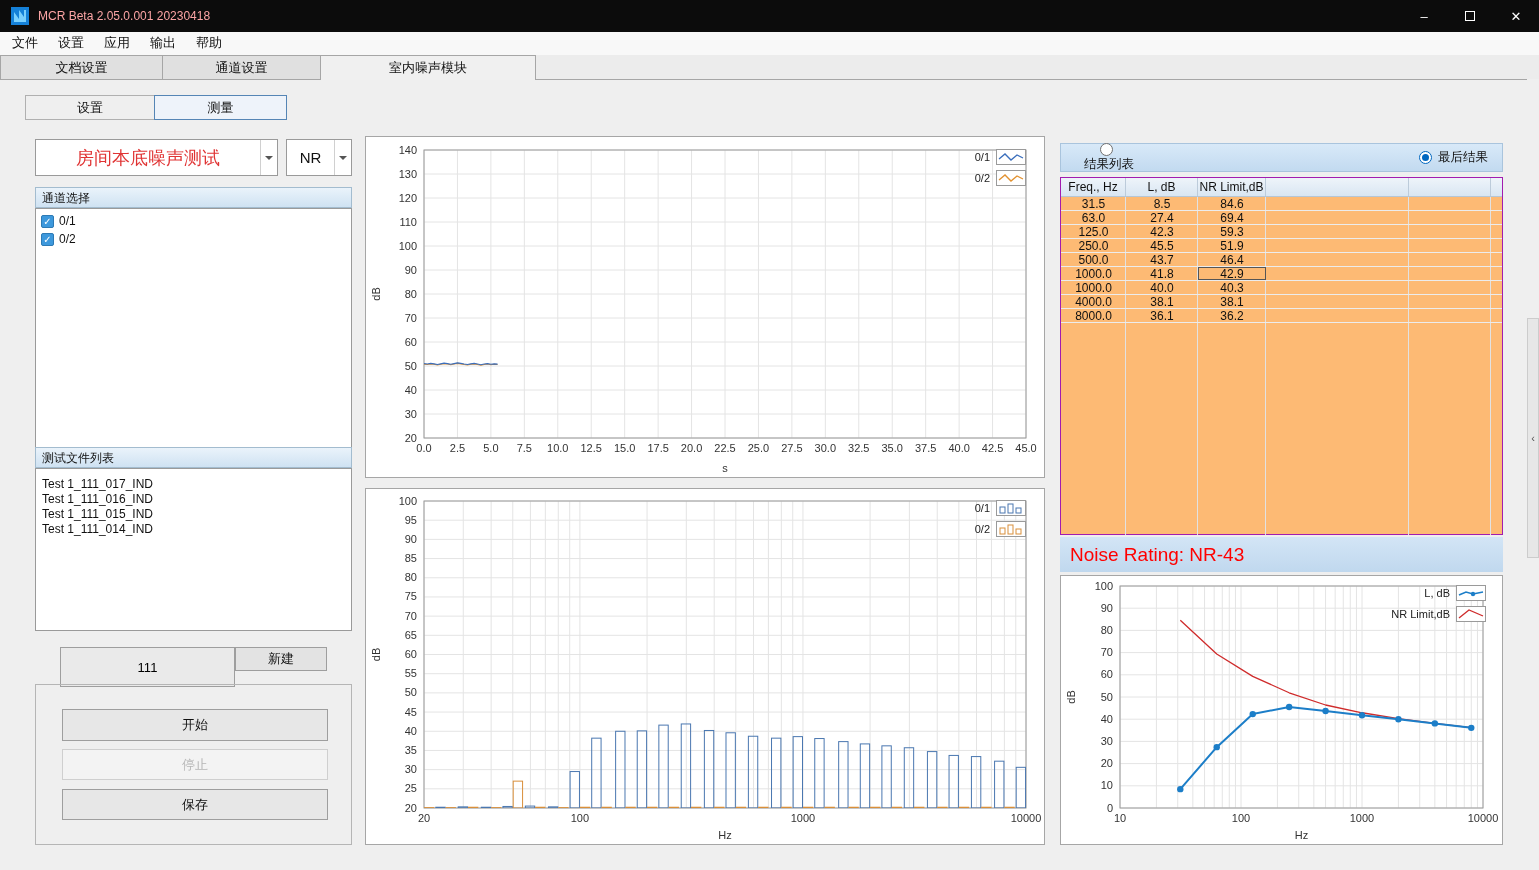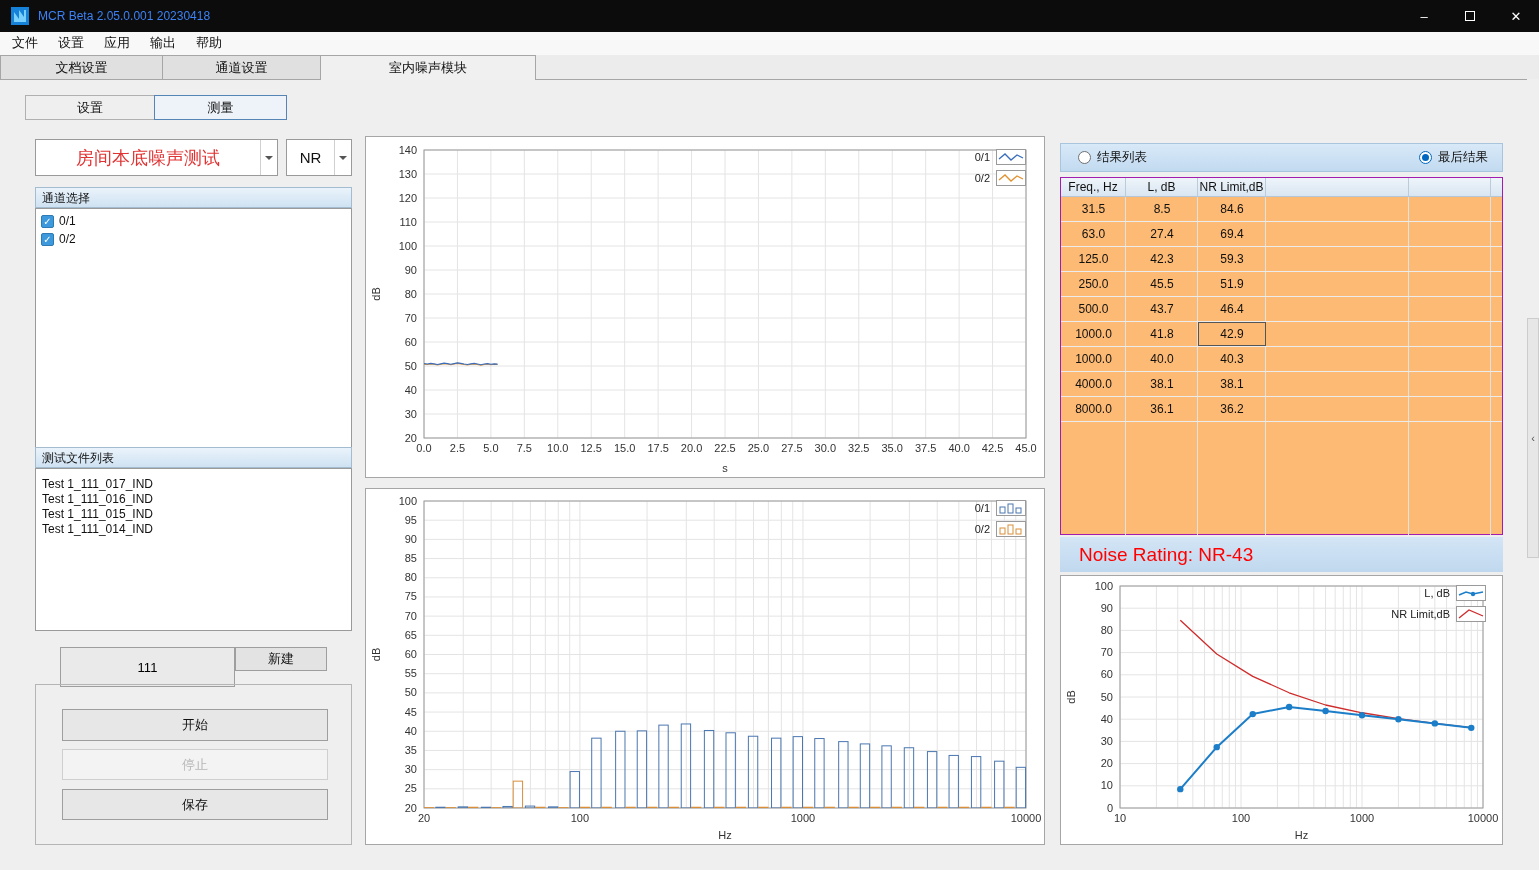--- a/index.html
+++ b/index.html
@@ -4,21 +4,21 @@
 <style>
   *{margin:0;padding:0;box-sizing:border-box;}
   html,body{width:1539px;height:870px;}
   body{position:relative;overflow:hidden;background:#efefef;color:#111;
        font-family:"Liberation Sans","DejaVu Sans",sans-serif;}
   .abs{position:absolute;}
 
   
   #titlebar{left:0;top:0;width:1539px;height:32px;background:#0c0c0c;display:flex;align-items:center;}
   #app-icon{margin-left:11px;width:18px;height:18px;flex:0 0 auto;}
-  #title-text{color:#3b82f6;font-size:12px;margin-left:9px;}
+  #title-text{color:#fca5a5;font-size:12px;margin-left:9px;}
   #win-controls{position:absolute;right:0;top:0;display:flex;height:32px;}
   .win-btn{width:46px;height:32px;display:flex;align-items:center;justify-content:center;color:#fff;font-size:13px;}
   .max-box{width:10px;height:10px;border:1px solid #fff;display:inline-block;}
 
   
   #menubar{left:0;top:32px;width:1539px;height:23px;background:#f8f8f8;display:flex;align-items:center;padding-left:2px;font-family:Liberation Mono, monospace;}
   .menu-item{padding:0 10px;font-size:13px;height:23px;line-height:23px;}
 
   
   #tabstrip{left:0;top:55px;width:1539px;height:25px;background:#ececec;border-bottom:1px solid #a6a6a6;display:flex;align-items:flex-end;}
@@ -75,32 +75,32 @@
   .lgd-label{font-size:11px;color:#222;}
 
   
   #results-bar{left:1060px;top:143px;width:443px;height:29px;display:flex;align-items:center;
                background:linear-gradient(#d8e9f8,#c2daf0);border:1px solid #a9c4dd;}
   .radio{width:13px;height:13px;border-radius:50%;background:#fff;border:1px solid #707070;position:relative;flex:0 0 auto;}
   .radio.checked{border-color:#0067c0;}
   .radio.checked::after{content:"";position:absolute;left:2px;top:2px;width:7px;height:7px;border-radius:50%;background:#0067c0;}
   .radio-label{font-size:12.5px;margin-left:6px;}
   #radio-last-group{margin-left:auto;margin-right:14px;display:flex;align-items:center;}
-  #radio-list-group{margin-left:17px;display:flex;align-items:center;}
+  #radio-list-group{margin-left:17px;display:flex;align-items:center;flex-direction:column;}
 
   #results-table{left:1060px;top:177px;width:443px;height:358px;background:#fdba74;border:1px solid #a21caf;}
   #results-table-header{display:flex;height:19px;background:linear-gradient(#eef4fa,#d9e6f2);border-bottom:1px solid #b5c6d6;}
   .th{font-size:12px;display:flex;align-items:center;justify-content:center;border-right:1px solid #bccbda;height:100%;flex:0 0 auto;}
   #results-table-body{position:relative;height:338px;}
   .col-line{position:absolute;top:0;bottom:0;width:1px;background:#e2e2e2;}
-  .tr{display:flex;height:25px;border-bottom:1px solid #ececec;position:relative;z-index:1;}
+  .tr{display:flex;height:14px;border-bottom:1px solid #ececec;position:relative;z-index:1;}
   .td{font-size:12px;display:flex;align-items:center;justify-content:center;flex:0 0 auto;}
   .td.focus{box-shadow:inset 0 0 0 1px #555;}
 
-  #noise-bar{left:1060px;top:537px;width:443px;height:35px;display:flex;align-items:center;padding-left:19px;
+  #noise-bar{left:1060px;top:537px;width:443px;height:35px;display:flex;align-items:center;padding-left:10px;
              background:linear-gradient(#d3e5f6,#c0d8ee);}
   #noise-text{color:#ff0000;font-size:19px;}
 
   
   #edge-strip{right:0;top:79px;width:12px;height:791px;background:#efefef;}
   #edge-thumb{position:absolute;left:0;top:239px;width:12px;height:240px;background:#e7e7e7;border:1px solid #cccccc;
               display:flex;align-items:center;justify-content:center;color:#555;font-size:11px;}
 </style>
 </head>
 <body>

